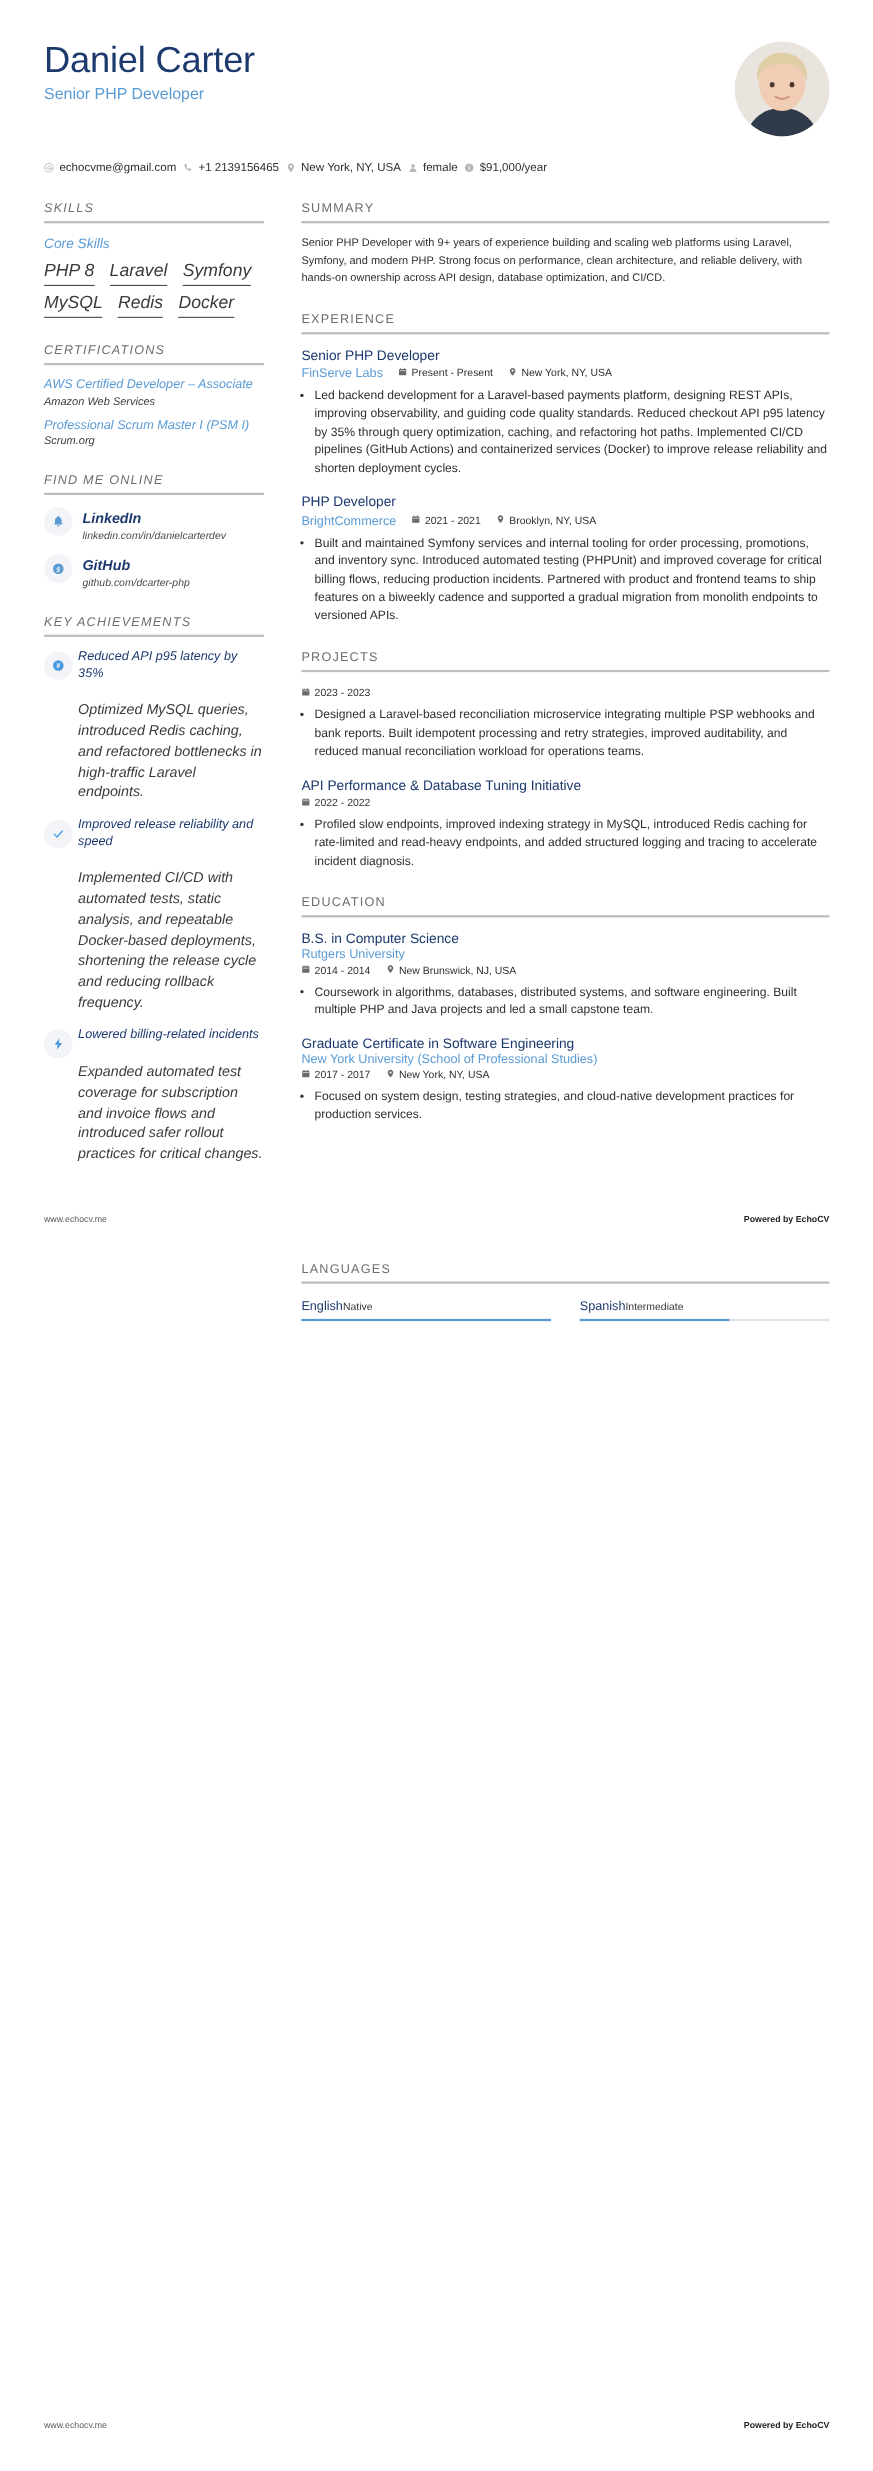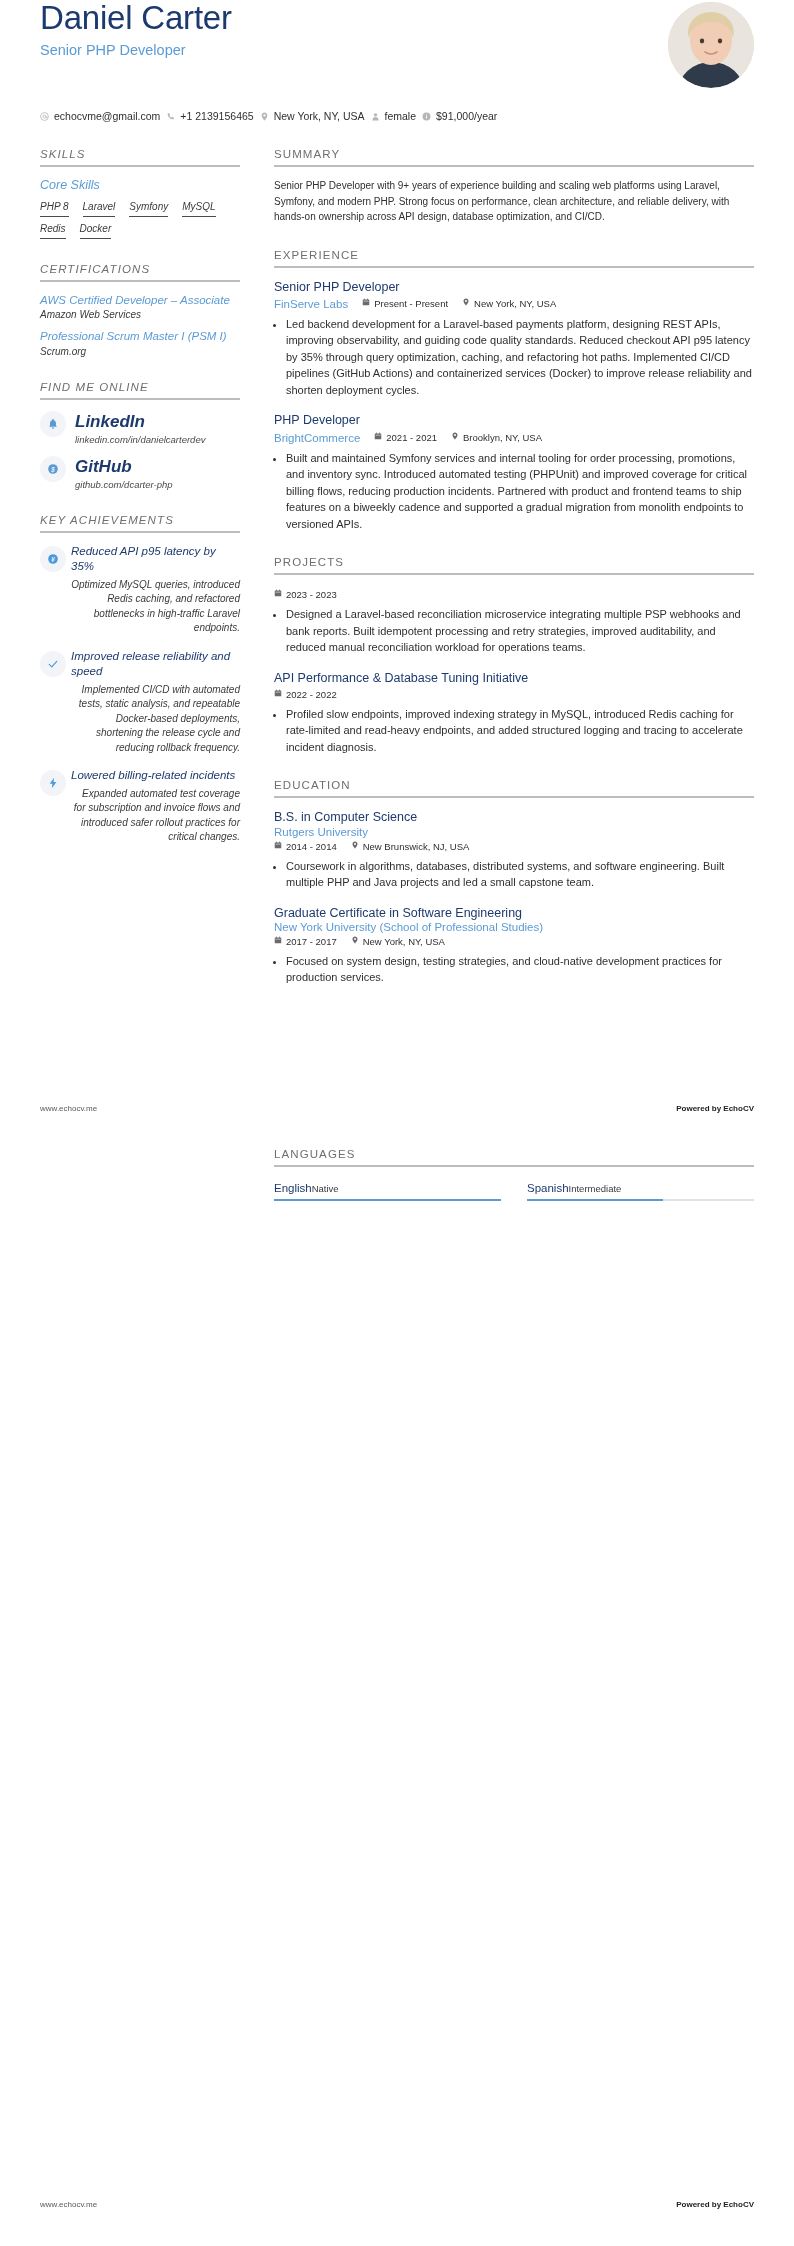--- a/index.html
+++ b/index.html
@@ -7,21 +7,21 @@
     width: 794px;
     background: #ffffff;
     font-family: "Liberation Sans", sans-serif;
     color: #333;
   }
   body { width: 794px; height: 2246px; position: relative; overflow: hidden; }
 
   .page { position: relative; width: 794px; padding: 0 40px; }
 
   
-  .header { display: flex; align-items: flex-start; }
+  .header { display: flex; align-items: flex-start; padding-top: 36px; }
   .header-left { flex: 1; }
   .name {
     font-size: 33px; font-weight: 400; color: #1d3a6e;
     letter-spacing: -0.2px; line-height: 1.1;
   }
   .headline {
     font-size: 14.5px; color: #5b9bd5; margin-top: 6px; font-weight: 400;
   }
   .avatar {
     width: 86px; height: 86px; border-radius: 50%;
@@ -48,51 +48,51 @@
     font-weight: 400; text-transform: uppercase;
   }
   .sec-rule { height: 2px; background: #bdbdbd; margin-top: 5px; }
   .section { margin-bottom: 24px; }
   .section-inner { padding-top: 11px; }
 
   
   .skills-group-name { font-size: 12.5px; color: #5b9bd5; margin-bottom: 9px; }
   .skill-tags { display: flex; flex-wrap: wrap; gap: 6px 14px; }
   .skill-tag {
-    font-size: 10px; color: #3a3a3a; padding-bottom: 3px;
+    font-size: 16px; color: #3a3a3a; padding-bottom: 3px;
     border-bottom: 1.3px solid #4a4a4a; line-height: 1.2;
   }
 
   
   .cert-item { margin-bottom: 9px; }
   .cert-name { font-size: 11.5px; color: #5b9bd5; line-height: 1.25; }
   .cert-issuer { font-size: 10px; color: #3a3a3a; margin-top: 2px; }
 
   
   .link-item { display: flex; gap: 9px; align-items: flex-start; margin-bottom: 11px; }
   .link-badge {
     width: 26px; height: 26px; border-radius: 50%; background: #f2f4f7;
     flex: none; display: flex; align-items: center; justify-content: center;
     color: #5b9bd5;
   }
   .link-badge svg { display: block; }
   .link-text { padding-top: 1px; }
-  .link-label { font-size: 17px; color: #1d3a6e; font-weight: 600; }
+  .link-label { font-size: 13px; color: #1d3a6e; font-weight: 600; }
   .link-url { font-size: 9.5px; color: #4a4a4a; margin-top: 2px; }
 
   
   .ach-item { display: flex; gap: 5px; align-items: flex-start; margin-bottom: 13px; }
   .ach-badge {
     width: 26px; height: 26px; border-radius: 50%; background: #f2f4f7;
     flex: none; display: flex; align-items: center; justify-content: center;
     color: #4a9ae0; margin-top: 2px;
   }
   .ach-badge svg { display: block; }
   .ach-title { font-size: 11.5px; color: #1d3a6e; line-height: 1.3; }
-  .ach-desc { font-size: 10px; color: #3a3a3a; line-height: 1.45; margin-top: 4px; text-align: right; }
+  .ach-desc { font-size: 13px; color: #3a3a3a; line-height: 1.45; margin-top: 16px; }
 
   
   .summary-text { font-size: 10px; color: #2f2f2f; line-height: 1.55; }
 
   .entry { margin-bottom: 14px; }
   .entry-title { font-size: 12.5px; color: #1d3a6e; line-height: 1.3; }
   .entry-meta {
     display: flex; flex-wrap: wrap; align-items: center; gap: 14px;
     margin-top: 3px; font-size: 9.5px; color: #2f2f2f;
   }

